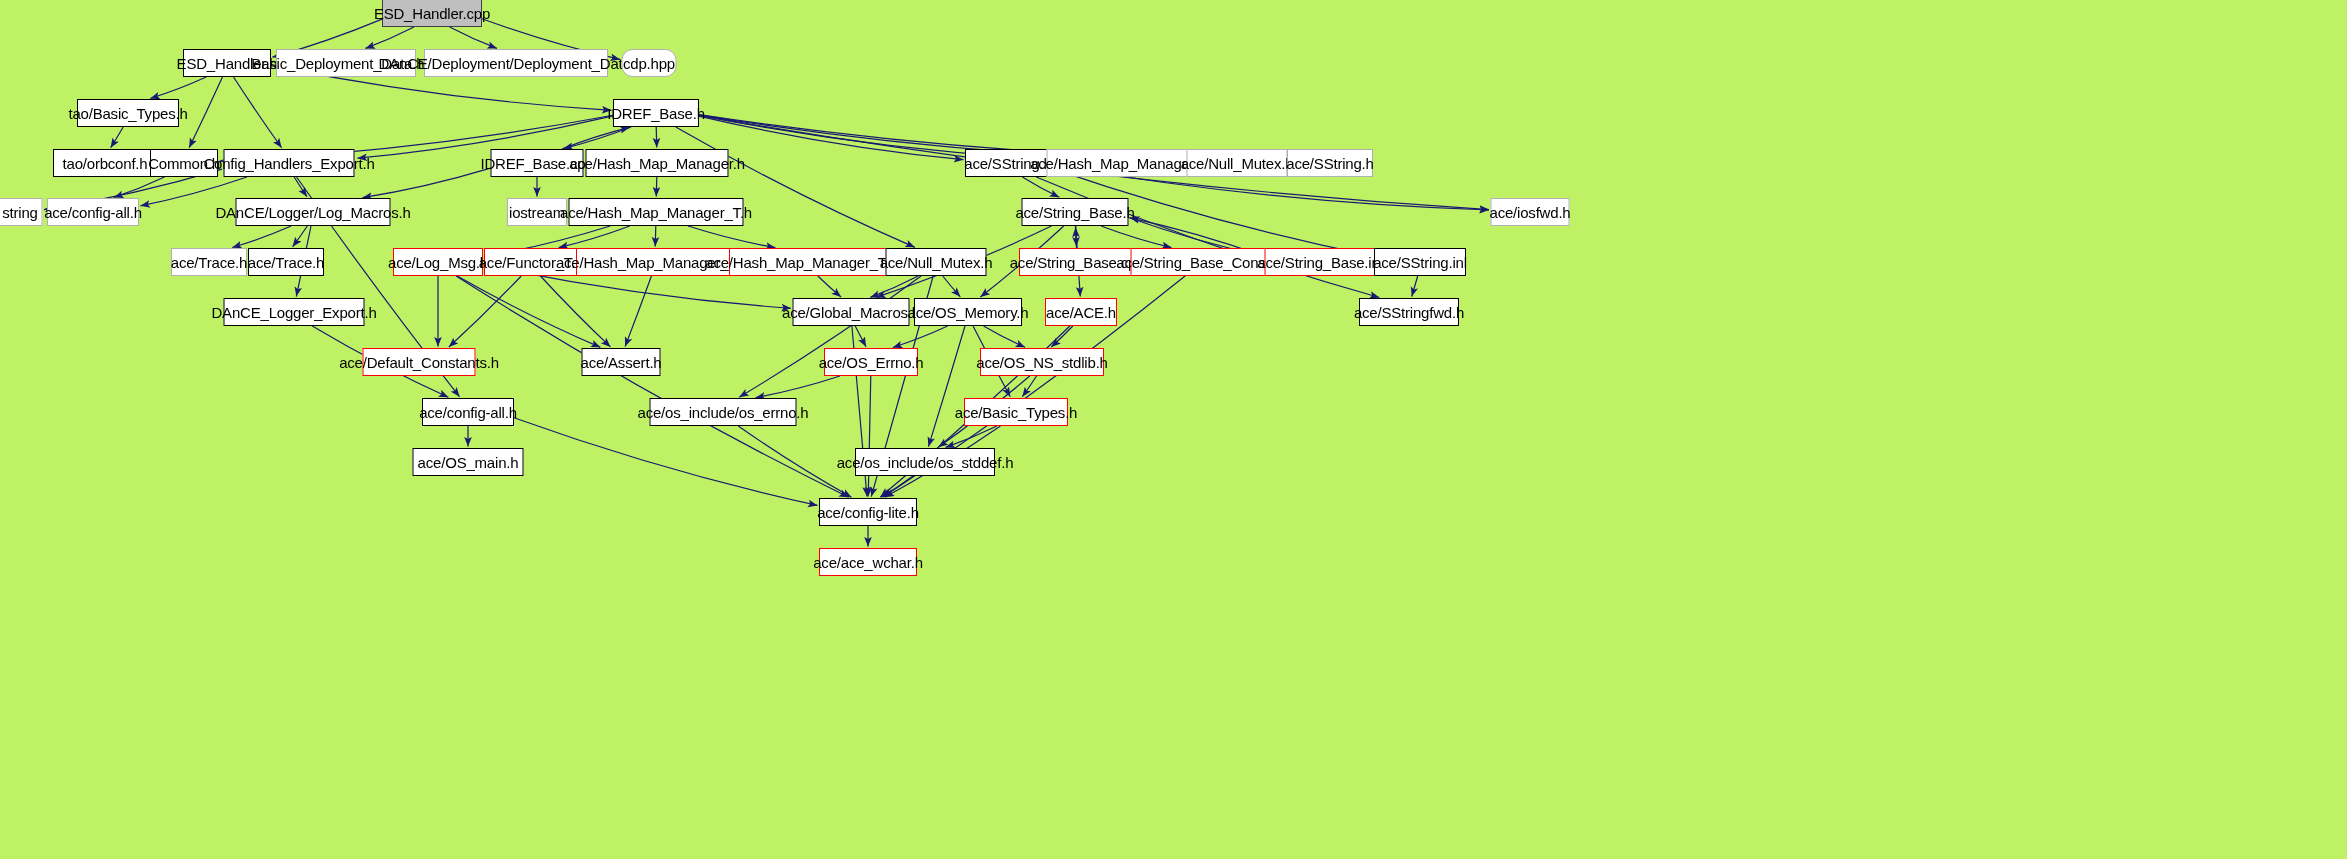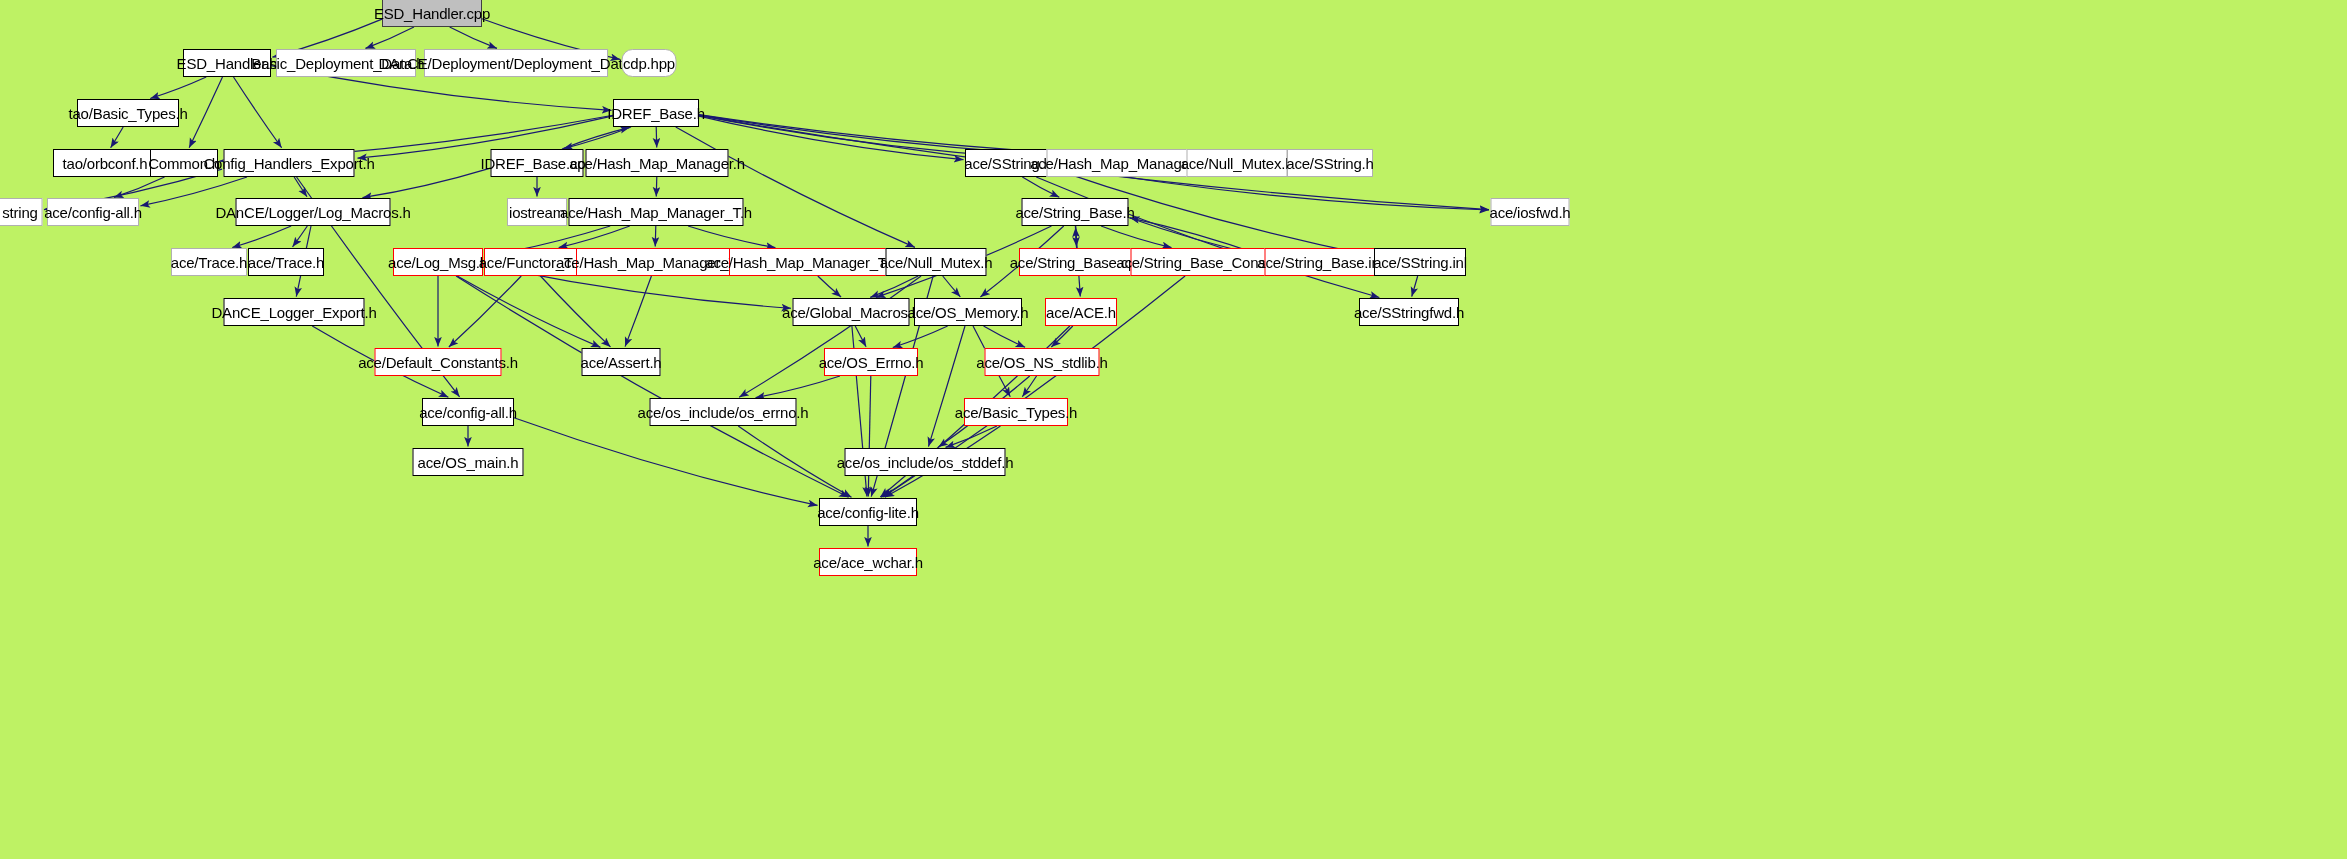--- a/index.html
+++ b/index.html
@@ -238,45 +238,45 @@
       </div>
       <div class="node" style="left: 968px; top: 312px; width: 108px;">
         <span>ace/OS_Memory.h</span>
       </div>
       <div class="node red" style="left: 1081px; top: 312px; width: 72px;">
         <span>ace/ACE.h</span>
       </div>
       <div class="node" style="left: 1409px; top: 312px; width: 100px;">
         <span>ace/SStringfwd.h</span>
       </div>
-      <div class="node red" style="left: 438px; top: 362px; width: 127px; justify-content: center;">
+      <div class="node red" style="left: 419px; top: 362px; width: 113px; justify-content: center;">
         <span>ace/Default_Constants.h</span>
       </div>
       <div class="node" style="left: 621px; top: 362px; width: 79px;">
         <span>ace/Assert.h</span>
       </div>
       <div class="node red" style="left: 871px; top: 362px; width: 94px;">
         <span>ace/OS_Errno.h</span>
       </div>
-      <div class="node red" style="left: 1042px; top: 362px; width: 115px;">
+      <div class="node red" style="left: 1042px; top: 362px; width: 124px;">
         <span>ace/OS_NS_stdlib.h</span>
       </div>
       <div class="node" style="left: 468px; top: 412px; width: 92px;">
         <span>ace/config-all.h</span>
       </div>
       <div class="node" style="left: 723px; top: 412px; width: 147px;">
         <span>ace/os_include/os_errno.h</span>
       </div>
       <div class="node red" style="left: 1016px; top: 412px; width: 104px;">
         <span>ace/Basic_Types.h</span>
       </div>
       <div class="node" style="left: 468px; top: 462px; width: 111px;">
         <span>ace/OS_main.h</span>
       </div>
-      <div class="node" style="left: 925px; top: 462px; width: 161px;">
+      <div class="node" style="left: 925px; top: 462px; width: 140px;">
         <span>ace/os_include/os_stddef.h</span>
       </div>
       <div class="node" style="left: 868px; top: 512px; width: 98px;">
         <span>ace/config-lite.h</span>
       </div>
       <div class="node red" style="left: 868px; top: 562px; width: 98px;">
         <span>ace/ace_wchar.h</span>
       </div>
     </div>
 </div>

